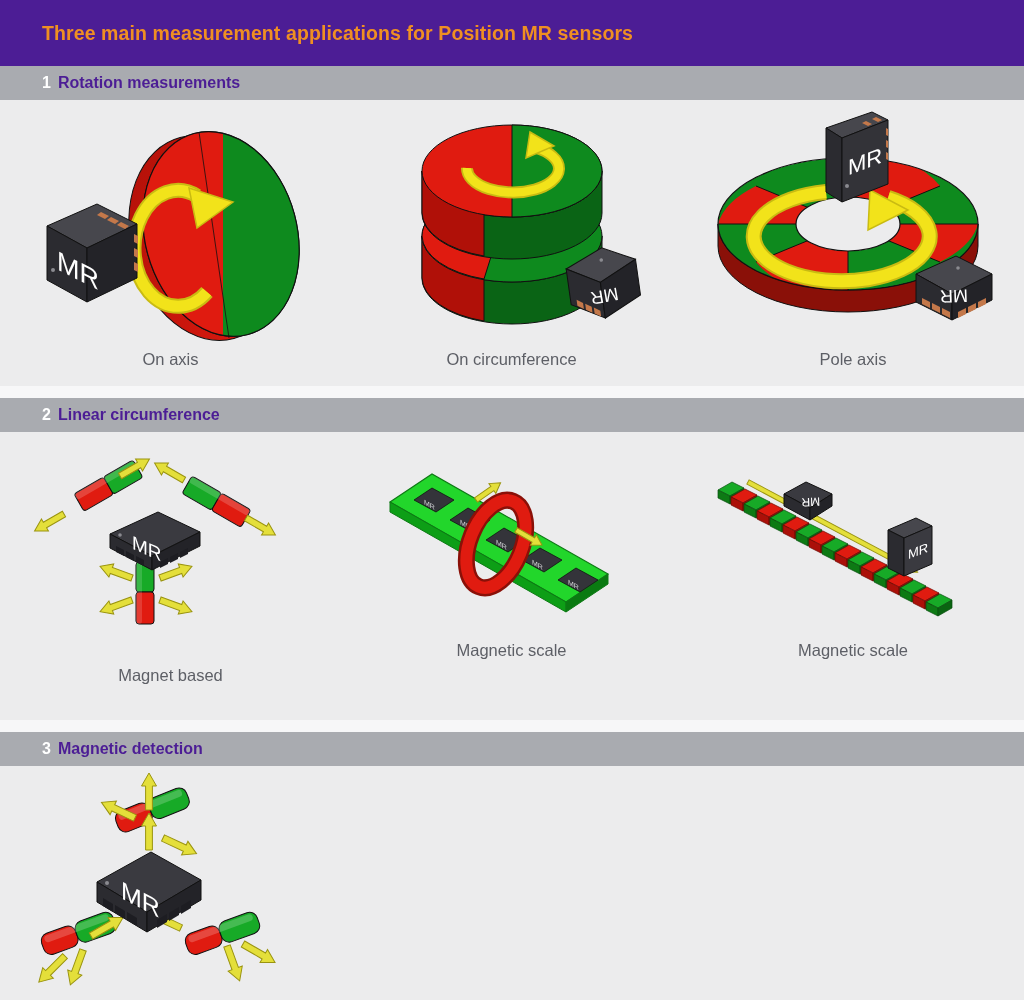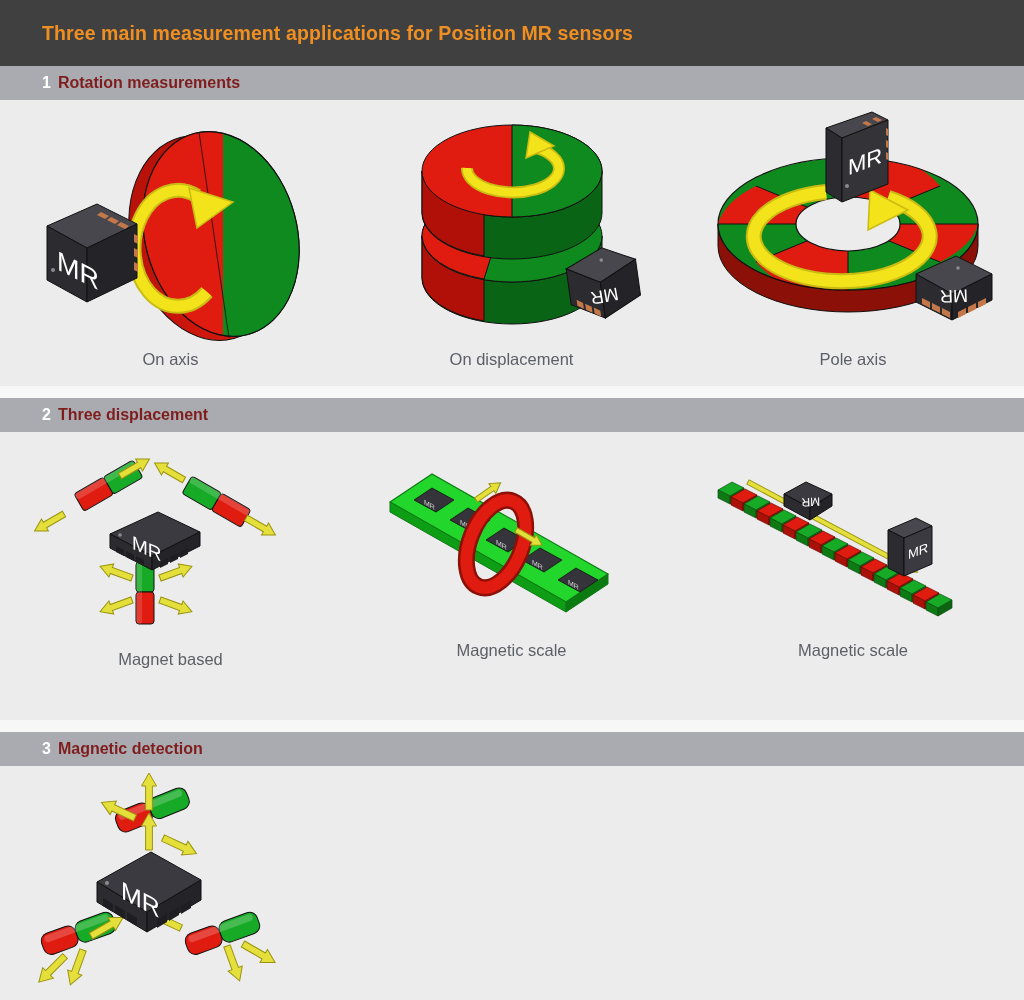--- a/index.html
+++ b/index.html
@@ -6,26 +6,26 @@
   html, body { margin:0; padding:0; }
   body {
     width:1024px; height:1000px;
     background:#ececee;
     font-family:"Liberation Sans", sans-serif;
     overflow:hidden;
     position:relative;
   }
   .page { width:1024px; height:1000px; position:relative; background:#ececed; }
 
-  .title-bar { height:66px; display:flex; align-items:center; padding-left:42px; background:#404040; }
+  .title-bar { height:66px; display:flex; align-items:center; padding-left:42px; background:#4c1d95; }
   .title-text { color:#ef8f22; font-size:19.5px; font-weight:bold; letter-spacing:0.1px; }
 
   .section-bar { height:34px; background:#a9abb0; display:flex; align-items:center; padding-left:42px; }
   .section-bar .num { color:#ffffff; font-size:16px; font-weight:bold; margin-right:7px; }
-  .section-bar .lbl { color:#7f1d1d; font-size:16px; font-weight:bold; }
+  .section-bar .lbl { color:#4c1d95; font-size:16px; font-weight:bold; }
 
   .gap { height:12px; background:#f7f7f8; }
 
   .section-body { background:#ececed; position:relative; }
   .row { display:flex; width:1024px; }
   .cell { position:relative; display:flex; flex-direction:column; align-items:center; }
   .figure { position:relative; }
   .caption { color:#5d5f66; font-size:16.5px; text-align:left; margin-top:4px; }
 
   svg { display:block; overflow:visible; }
@@ -133,21 +133,21 @@
               <g fill="#c4784a">
                 <polygon points="12,48 18,52 18,58 12,54"></polygon>
                 <polygon points="20,53 26,57 26,63 20,59"></polygon>
                 <polygon points="28,58 34,62 34,68 28,64"></polygon>
               </g>
               <text x="22" y="42" fill="#ffffff" font-family="Liberation Sans, sans-serif" font-size="18" transform="rotate(178 38 42)">MR</text>
               <circle cx="42" cy="12" r="1.8" fill="#8b8b90"></circle>
             </g>
           </svg>
         </div>
-        <div class="caption">On displacement</div>
+        <div class="caption">On circumference</div>
       </div>
 
       <div class="cell" style="width:342px;">
         <div class="figure">
           <svg width="310" height="240" viewBox="0 0 310 240">
 
             <path d="M20 118 a130 66 0 0 0 260 0 v22 a130 66 0 0 1 -260 0 z" fill="#8a1008" stroke="#111" stroke-width="1"></path>
 
             <g>
               <defs>
@@ -219,21 +219,21 @@
         </div>
         <div class="caption">Pole axis</div>
       </div>
     </div>
   </div>
 
   <div class="gap"></div>
 
   <div class="section-bar">
     <span class="num">2</span>
-    <span class="lbl">Three displacement</span>
+    <span class="lbl">Linear circumference</span>
   </div>
 
   <div class="section-body" style="height:288px;">
     <div class="row" style="padding-top:22px;">
 
       <div class="cell" style="width:341px;">
         <div class="figure">
           <svg width="270" height="180" viewBox="0 0 270 180">
             <defs>
               <g id="arrowUnitMB">
@@ -283,21 +283,21 @@
                 <polygon points="32,44 40,48 40,54 32,50"></polygon>
                 <polygon points="56,50 64,46 64,52 56,56"></polygon>
                 <polygon points="66,45 74,41 74,47 66,51"></polygon>
                 <polygon points="76,40 84,36 84,42 76,46"></polygon>
               </g>
               <text x="28" y="30" fill="#ffffff" font-family="Liberation Sans, sans-serif" font-size="19" transform="skewY(24) translate(0,-6)">MR</text>
               <circle cx="16" cy="23" r="1.8" fill="#8b8b90"></circle>
             </g>
           </svg>
         </div>
-        <div class="caption" style="margin-top:16px;">Magnet based</div>
+        <div class="caption" style="margin-top:32px;">Magnet based</div>
       </div>
 
       <div class="cell" style="width:341px;">
         <div class="figure">
           <svg width="280" height="175" viewBox="0 0 280 175">
 
             <g>
               <polygon points="18,48 60,20 236,120 194,148" fill="#22d62b" stroke="#0d7a14" stroke-width="1.2"></polygon>
               <polygon points="18,48 194,148 194,158 18,58" fill="#0d9e16" stroke="#0d7a14" stroke-width="1"></polygon>
               <polygon points="194,148 236,120 236,130 194,158" fill="#0a7a11" stroke="#0d7a14" stroke-width="1"></polygon>

